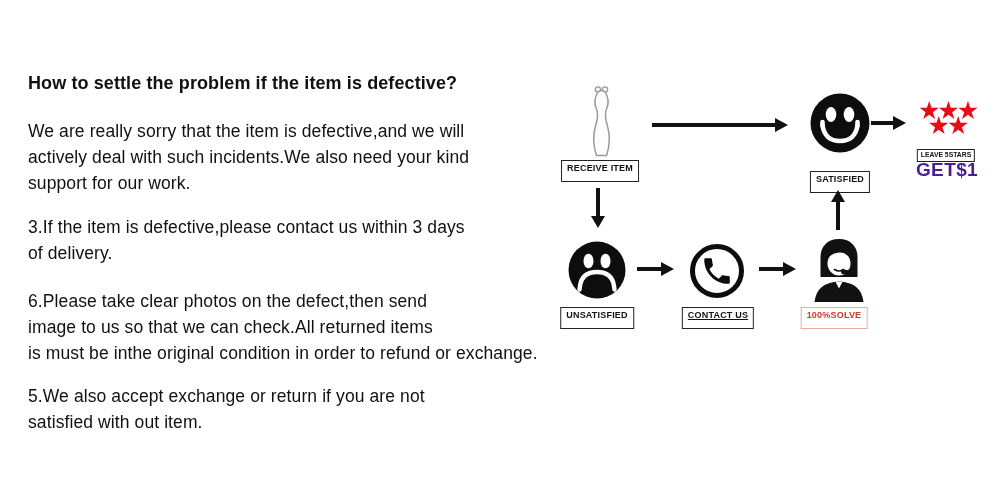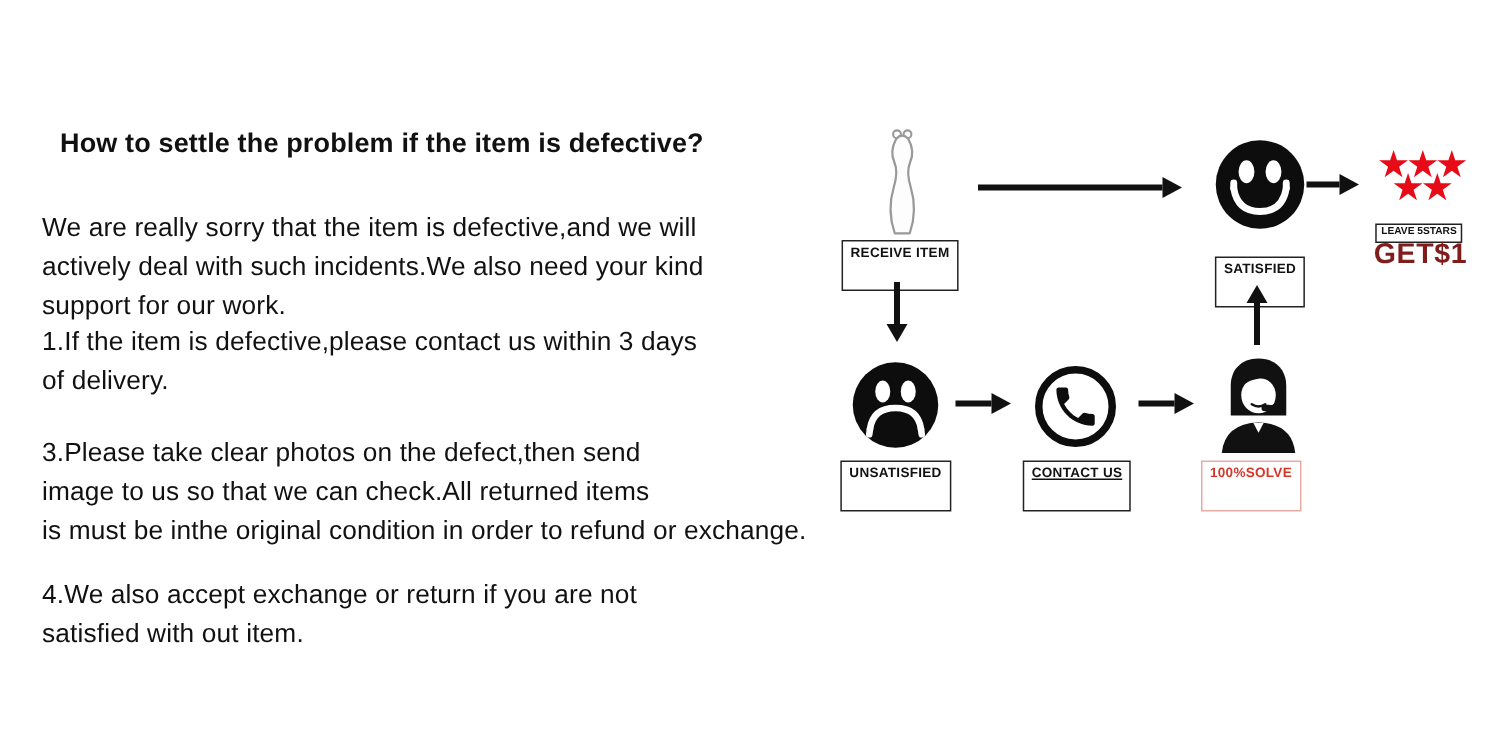--- a/index.html
+++ b/index.html
@@ -3,47 +3,47 @@
 <meta charset="utf-8">
 <style>
   html,body { margin:0; padding:0; background:#ffffff; }
   #canvas {
     position:relative; width:1000px; height:495px; background:#ffffff;
     font-family:"Liberation Sans", sans-serif; color:#111; overflow:hidden;
   }
 
   
   .heading {
-    position:absolute; left:28px; top:73px; margin:12px;
+    position:absolute; left:28px; top:73px; margin:0;
     font-size:18px; font-weight:bold; letter-spacing:0.1px; white-space:pre;
   }
   .para {
     position:absolute; left:28px; margin:0;
     font-size:17.5px; line-height:26px; white-space:pre; letter-spacing:0.1px;
   }
-  #p1 { top:118px;margin-top:20px; }
+  #p1 { top:118px; }
   #p2 { top:214px; }
   #p3 { top:288px; }
   #p4 { top:383px; }
 
   
   .node { position:absolute; }
 
   .tag {
     position:absolute; transform:translateX(-50%);
     background:#fff; border:1.5px solid #222; color:#111;
     font-weight:bold; font-size:9px; line-height:1;
-    padding:3px 5px 20px; letter-spacing:0.2px; white-space:nowrap;
+    padding:3px 5px 8px; letter-spacing:0.2px; white-space:nowrap;
   }
   .tag.red  { color:#d6362a; border-color:#e8aba3; }
   .tag.tiny { font-size:6.8px; border-width:1px; padding:2px 3px; letter-spacing:0; }
 
   .get-reward {
     position:absolute; transform:translateX(-50%);
-    font-size:19px; font-weight:bold; letter-spacing:0.4px; color:#7f1d1d; white-space:nowrap;
+    font-size:19px; font-weight:bold; letter-spacing:0.4px; color:#4c1d95; white-space:nowrap;
   }
 
   .stars { position:absolute; width:64px; text-align:center; color:#e60b16; }
   .stars .row1 { font-size:25px; line-height:22px; letter-spacing:-3px; }
   .stars .row2 { font-size:25px; line-height:22px; letter-spacing:-3px; margin-top:-7px; }
 
   
   .arr { position:absolute; }
   .arr-r { height:0; border-top:4px solid #111; }
   .arr-r::after {
@@ -64,26 +64,26 @@
 </head>
 <body>
 
 <div id="canvas">
 
   <section>
     <h1 class="heading">How to settle the problem if the item is defective?</h1>
     <p id="p1" class="para">We are really sorry that the item is defective,and we will
 actively deal with such incidents.We also need your kind
 support for our work.</p>
-    <p id="p2" class="para">1.If the item is defective,please contact us within 3 days
+    <p id="p2" class="para">3.If the item is defective,please contact us within 3 days
 of delivery.</p>
-    <p id="p3" class="para">3.Please take clear photos on the defect,then send
+    <p id="p3" class="para">6.Please take clear photos on the defect,then send
 image to us so that we can check.All returned items
 is must be inthe original condition in order to refund or exchange.</p>
-    <p id="p4" class="para">4.We also accept exchange or return if you are not
+    <p id="p4" class="para">5.We also accept exchange or return if you are not
 satisfied with out item.</p>
   </section>
 
   <section>
 
     <div class="node" style="left:585px; top:85px; width:33px; height:74px;">
       <svg viewBox="0 0 33 74" width="33" height="74">
         <circle cx="13" cy="4.5" r="2.6" fill="none" stroke="#999" stroke-width="1.4"></circle>
         <circle cx="20" cy="4.5" r="2.6" fill="none" stroke="#999" stroke-width="1.4"></circle>
         <path d="M12.5 7.5 C9.5 13 9 18 11.2 23 C13.3 28 13 33 10.8 40 C7.8 50 8.2 61 11.5 70.5 L21.5 70.5 C24.8 61 25.2 50 22.2 40 C20 33 19.7 28 21.8 23 C24 18 23.5 13 20.5 7.5 C18 4.8 15 4.8 12.5 7.5 Z" fill="#fdfdfd" stroke="#999" stroke-width="1.5" stroke-linejoin="round"></path>

